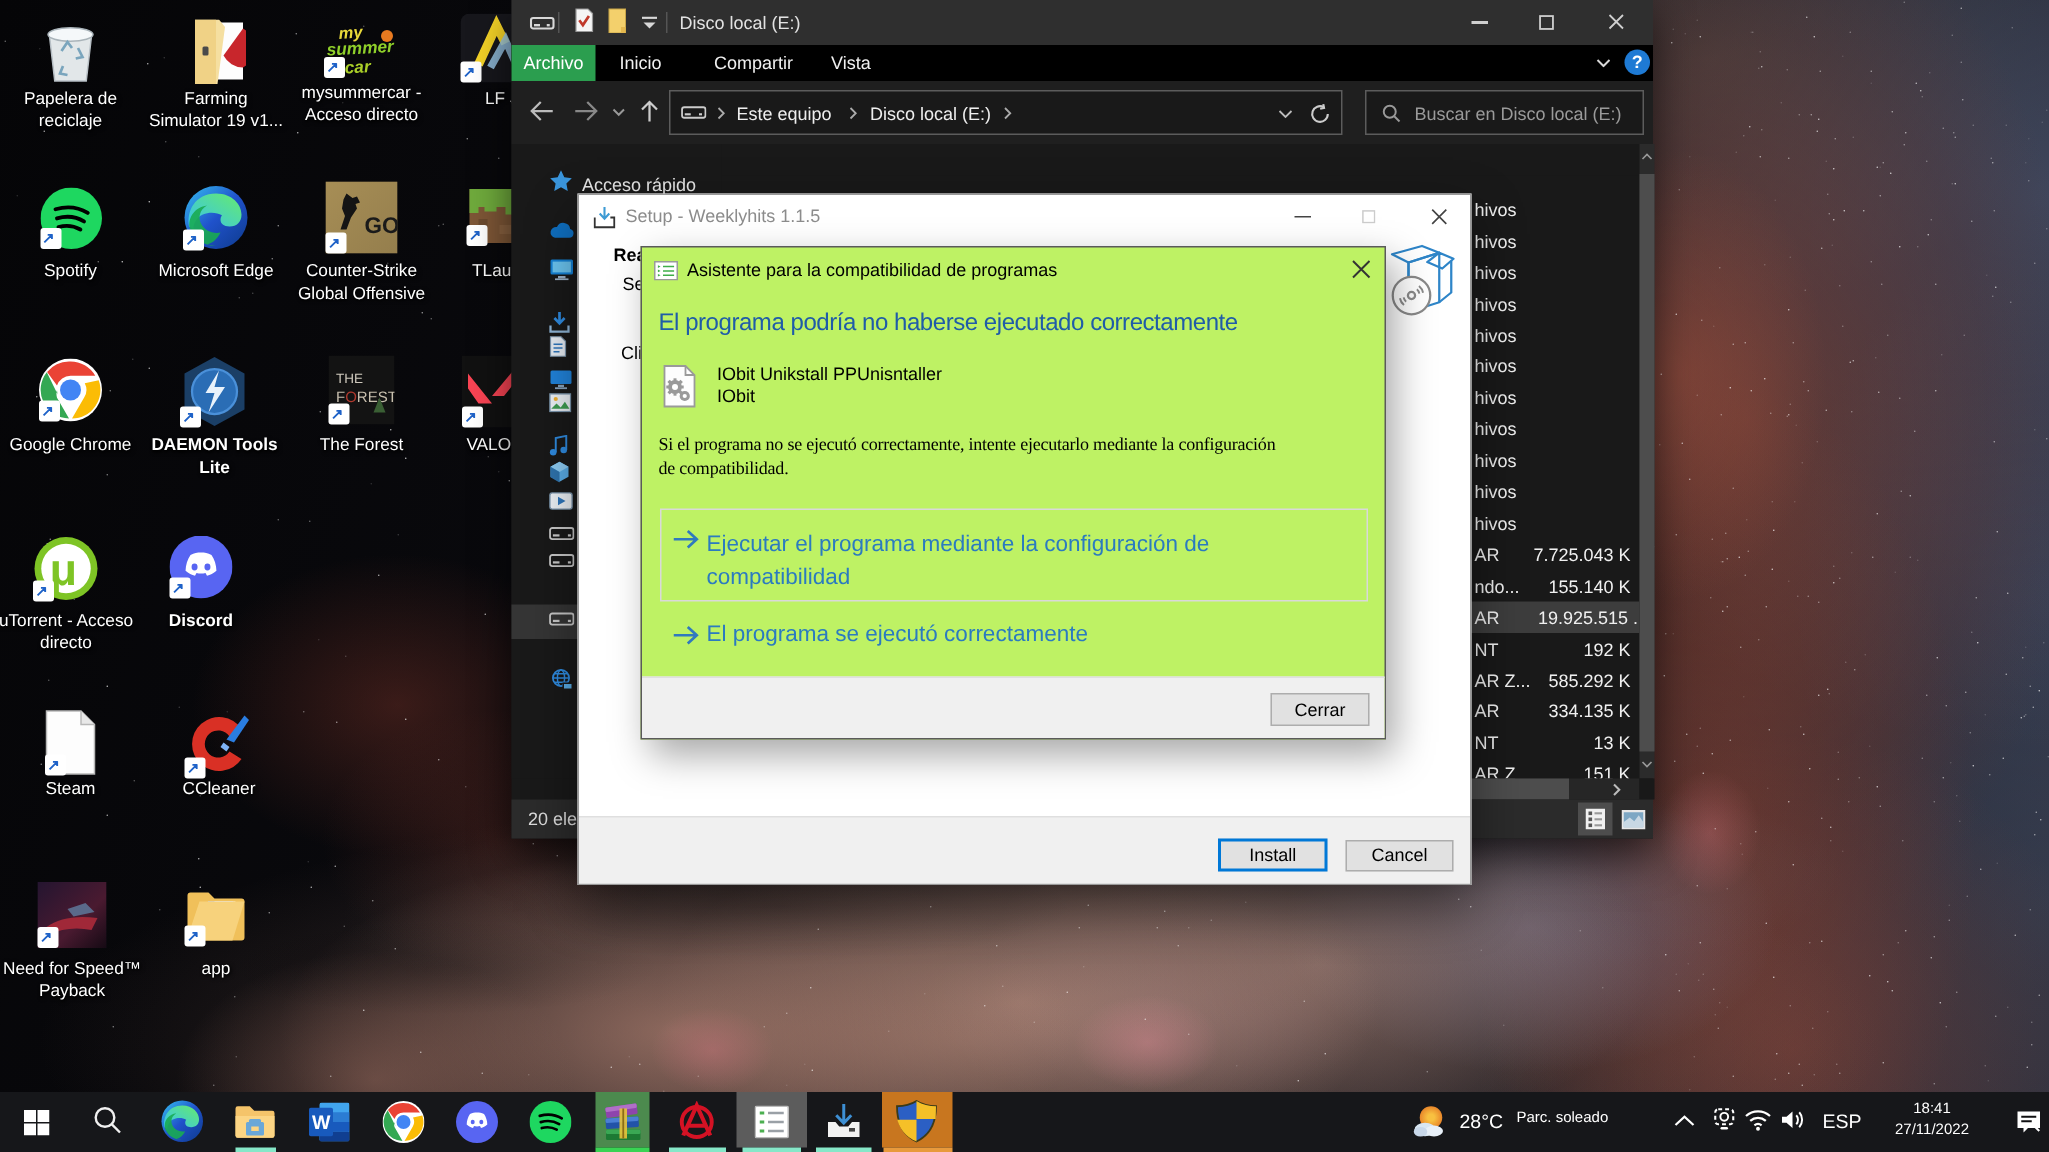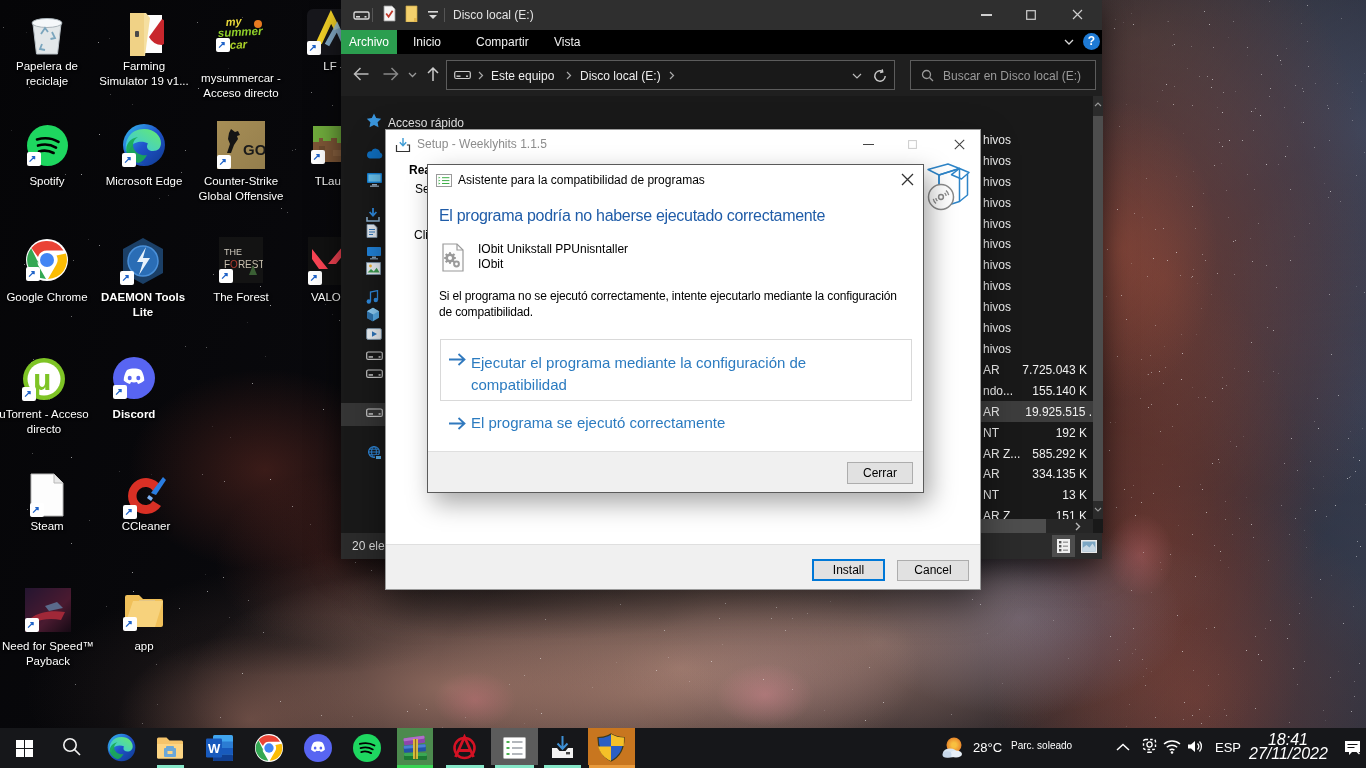--- a/index.html
+++ b/index.html
@@ -77,21 +77,21 @@
           </svg></div>
     <div class="lbl" style="margin-top:4px;">Farming<br>Simulator 19 v1...</div>
   </div>
   <div class="dico" style="left:193px;top:16px;">
     <div class="ic" style="width:50px;height:36px;"><svg width="50" height="36" viewBox="0 0 50 36">
             <text x="10" y="10" font-family="Liberation Sans" font-size="11" font-weight="bold" font-style="italic" fill="#e8d83a" transform="rotate(-4 10 10)">my</text>
             <text x="2" y="21" font-family="Liberation Sans" font-size="11.5" font-weight="bold" font-style="italic" fill="#8fcf2a" transform="rotate(-3 2 21)">summer</text>
             <text x="14" y="33" font-family="Liberation Sans" font-size="11.5" font-weight="bold" font-style="italic" fill="#aacf28" transform="rotate(-3 14 33)">car</text>
             <circle cx="42" cy="8" r="4" fill="#e87a20"></circle>
           </svg><div class="sc"></div></div>
-    <div class="lbl" style="margin-top:19px;">mysummercar -<br>Acceso directo</div>
+    <div class="lbl" style="margin-top:3px;">mysummercar -<br>Acceso directo</div>
   </div>
   <div class="dico" style="left:282px;top:9px;">
     <div class="ic" style="width:46px;height:46px;"><svg width="46" height="46" viewBox="0 0 46 46">
             <rect x="0" y="0" width="46" height="46" rx="6" fill="#17171c"></rect>
             <path d="M12 34L24 8l6 12" stroke="#f5d327" stroke-width="6" fill="none"></path>
             <path d="M20 36l10-18 8 18" stroke="#9ac9ea" stroke-width="5" fill="none" opacity="0.85"></path>
           </svg><div class="sc"></div></div>
     <div class="lbl" style="margin-top:4px;">LF</div>
   </div>
   <div class="dico" style="left:-1px;top:125px;">
@@ -546,21 +546,21 @@
       <circle cx="14" cy="35" r="12.5" fill="#fff" stroke="#8a8a8a" stroke-width="1.5"></circle>
       <circle cx="14" cy="35" r="2.4" fill="none" stroke="#8a8a8a" stroke-width="1.5"></circle>
       <path d="M19 28.6a7.8 7.8 0 0 1 2.7 4.6M17.6 30.9a4.8 4.8 0 0 1 1.6 2.9" fill="none" stroke="#8a8a8a" stroke-width="1.3"></path>
       <path d="M9 41.4a7.8 7.8 0 0 1-2.7-4.6M10.4 39.1a4.8 4.8 0 0 1-1.6-2.9" fill="none" stroke="#8a8a8a" stroke-width="1.3"></path>
     </svg>
     <div class="abs" style="left:0;top:414px;width:594px;height:45px;background:#f0f0f0;border-top:1px solid #dfdfdf;"></div>
     <div class="abs" style="left:426px;top:429px;width:73px;height:22px;background:#e1e1e1;border:2px solid #0078d7;text-align:center;line-height:18px;">Install</div>
     <div class="abs" style="left:511px;top:430px;width:72px;height:21px;background:#e1e1e1;border:1px solid #adadad;text-align:center;line-height:19px;">Cancel</div>
   </div>
 
-  <div id="compat" class="abs" style="left:427px;top:164px;width:497px;height:329px;background:#ffffff;border:1px solid #5a5a5a;box-shadow:6px 10px 24px rgba(0,0,0,0.35);font-size:12px;color:#000;">
+  <div id="compat" class="abs" style="left:427px;top:164px;width:497px;height:329px;background:#bef264;border:1px solid #5a5a5a;box-shadow:6px 10px 24px rgba(0,0,0,0.35);font-size:12px;color:#000;">
 
     <svg class="abs" style="left:8px;top:9px" width="16" height="13" viewBox="0 0 16 13">
         <rect x="0.5" y="0.5" width="15" height="12" fill="#fff" stroke="#9a9a9a" stroke-width="1"></rect>
         <path d="M2.6 2.8l1.8 0.9-1.8 0.9zM2.6 5.7l1.8 0.9-1.8 0.9zM2.6 8.6l1.8 0.9-1.8 0.9z" fill="#3fae49"></path>
         <path d="M6 3.7h7.4M6 6.6h7.4M6 9.5h7.4" stroke="#3fae49" stroke-width="1"></path>
       </svg>
     <div class="abs" style="left:30px;top:8px;color:#000;font-size:12px;">Asistente para la compatibilidad de programas</div>
     <svg class="abs" style="left:473px;top:8px" width="13" height="13" viewBox="0 0 13 13">
         <path d="M1 1l11 11M12 1L1 12" stroke="#333" stroke-width="1.3"></path>
       </svg>
@@ -583,21 +583,21 @@
           <rect x="10.6" y="17.4" width="2.2" height="2.2" transform="rotate(45 11.7 18.5)"></rect>
         </g>
         <g fill="#9a9a9a">
           <circle cx="14.5" cy="21" r="3.4"></circle>
           <circle cx="14.5" cy="21" r="1.4" fill="#fff"></circle>
         </g>
       </svg>
     <div class="abs" style="left:50px;top:77px;">IObit Unikstall PPUnisntaller</div>
     <div class="abs" style="left:50px;top:92px;">IObit</div>
 
-    <div class="abs" style="left:11px;top:124px;line-height:15.5px;letter-spacing:-0.15px;white-space:nowrap;">Si el programa no se ejecutó correctamente, intente ejecutarlo mediante la configuración<br>de compatibilidad.</div>
+    <div class="abs" style="left:11px;top:124px;line-height:15.5px;letter-spacing:-0.15px;white-space:nowrap;font-family:Liberation Serif, serif;">Si el programa no se ejecutó correctamente, intente ejecutarlo mediante la configuración<br>de compatibilidad.</div>
 
     <div class="abs" style="left:12px;top:174px;width:472px;height:62px;border:1px solid #d9d9d9;"></div>
     <svg class="abs" style="left:21px;top:188px" width="17" height="13" viewBox="0 0 17 13">
         <path d="M0 6.5h14.5M9.5 1l6 5.5-6 5.5" stroke="#3079be" stroke-width="1.8" fill="none"></path>
       </svg>
     <div class="abs" style="left:43px;top:187px;width:420px;font-size:15px;line-height:22px;color:#2b7bc0;">Ejecutar el programa mediante la configuración de compatibilidad</div>
 
     <svg class="abs" style="left:21px;top:252px" width="17" height="13" viewBox="0 0 17 13">
         <path d="M0 6.5h14.5M9.5 1l6 5.5-6 5.5" stroke="#3079be" stroke-width="1.8" fill="none"></path>
       </svg>
@@ -735,19 +735,19 @@
       <path d="M1 5a12 12 0 0 1 16 0" stroke="#fff" stroke-width="1.5" fill="none"></path>
       <path d="M3.8 8.2a8 8 0 0 1 10.4 0" stroke="#fff" stroke-width="1.5" fill="none"></path>
       <path d="M6.6 11.2a4 4 0 0 1 4.8 0" stroke="#fff" stroke-width="1.5" fill="none"></path>
       <circle cx="9" cy="13.5" r="1.3" fill="#fff"></circle>
     </svg>
   <svg style="position:absolute;left:1187px;top:739px" width="17" height="15" viewBox="0 0 17 15">
       <path d="M1 5.5v4h3l4 3.5v-11L4 5.5z" fill="#fff"></path>
       <path d="M10.5 4.5a4.5 4.5 0 0 1 0 6M12.5 2.5a7.5 7.5 0 0 1 0 10" stroke="#fff" stroke-width="1.3" fill="none"></path>
     </svg>
   <div style="position:absolute;left:1215px;top:740px;color:#fff;font-size:13px;">ESP</div>
-  <div style="position:absolute;left:1249px;top:733px;width:78px;color:#fff;font-size:16px;text-align:center;line-height:14px;font-style:italic;">18:41<br>27/11/2022</div>
+  <div style="position:absolute;left:1249px;top:733px;width:78px;color:#fff;font-size:10px;text-align:center;line-height:14px;">18:41<br>27/11/2022</div>
   <svg style="position:absolute;left:1344px;top:740px" width="17" height="16" viewBox="0 0 17 16">
       <path d="M1 1h15v11H8l-3 3v-3H1z" fill="#fff"></path>
       <path d="M3.5 4.5h10M3.5 7.5h7" stroke="#101012" stroke-width="1.2"></path>
       <path d="M11 9.5l4.5 4.5" stroke="#fff" stroke-width="1.4"></path>
     </svg>
 </div>
 
 </body></html>

